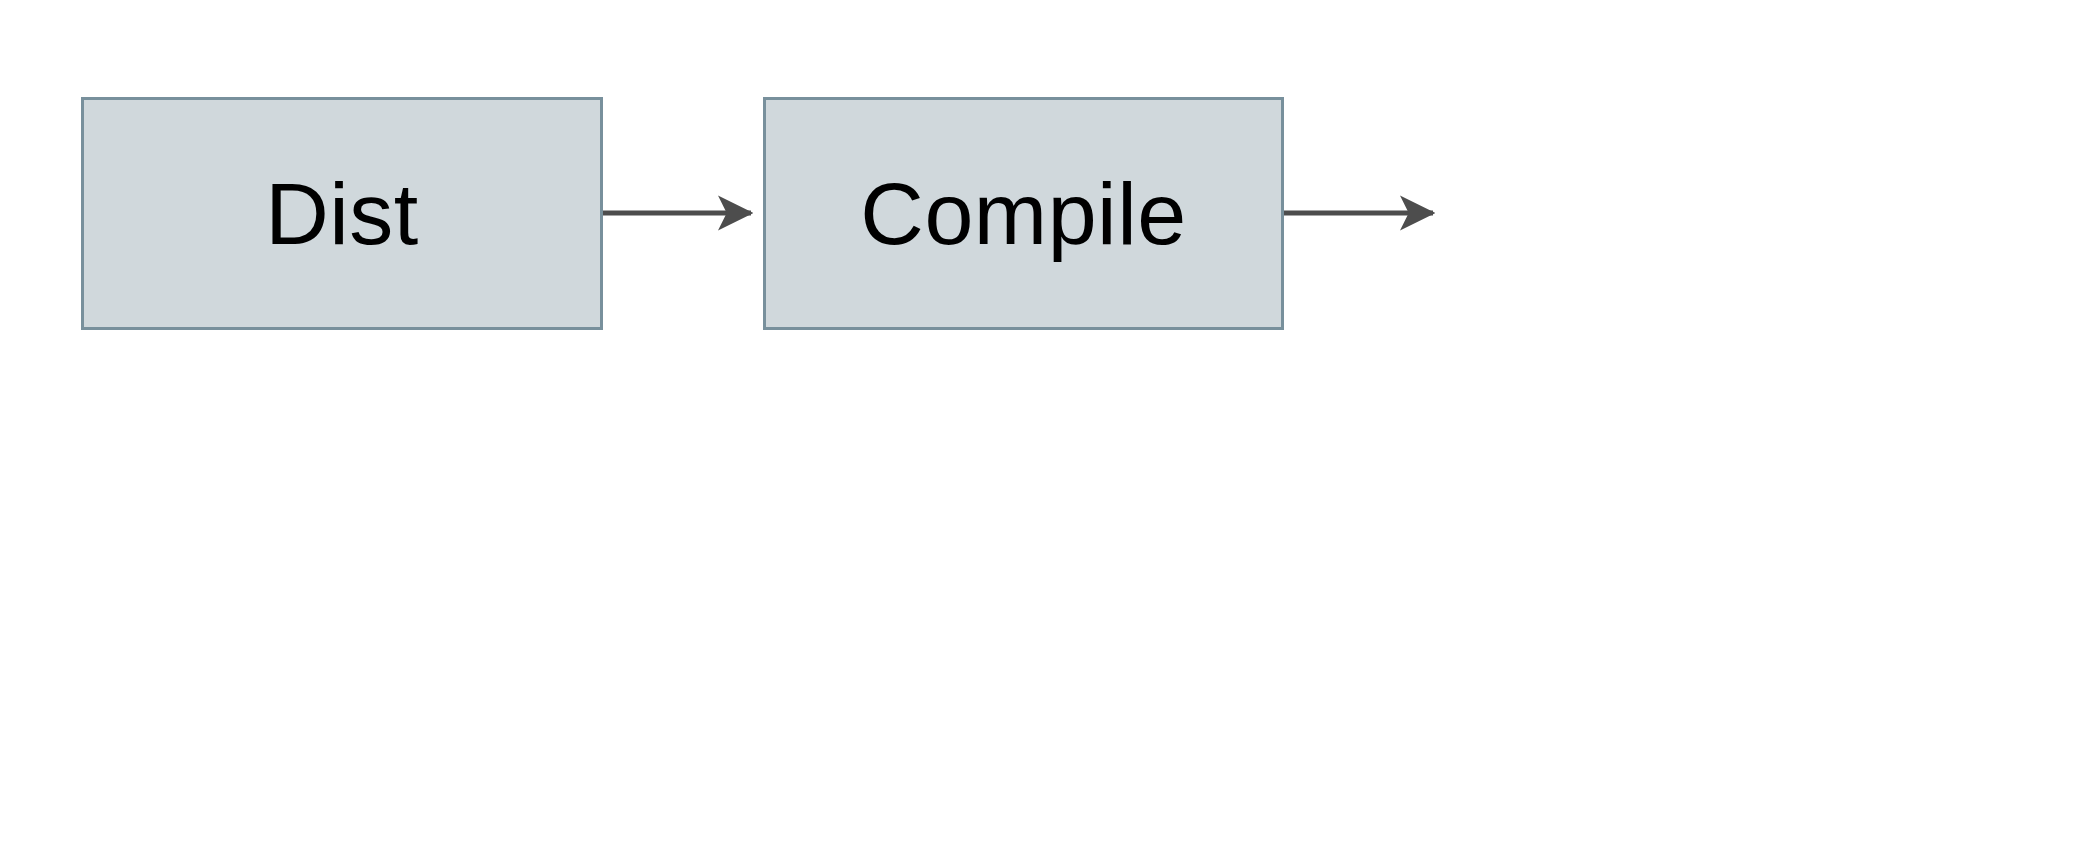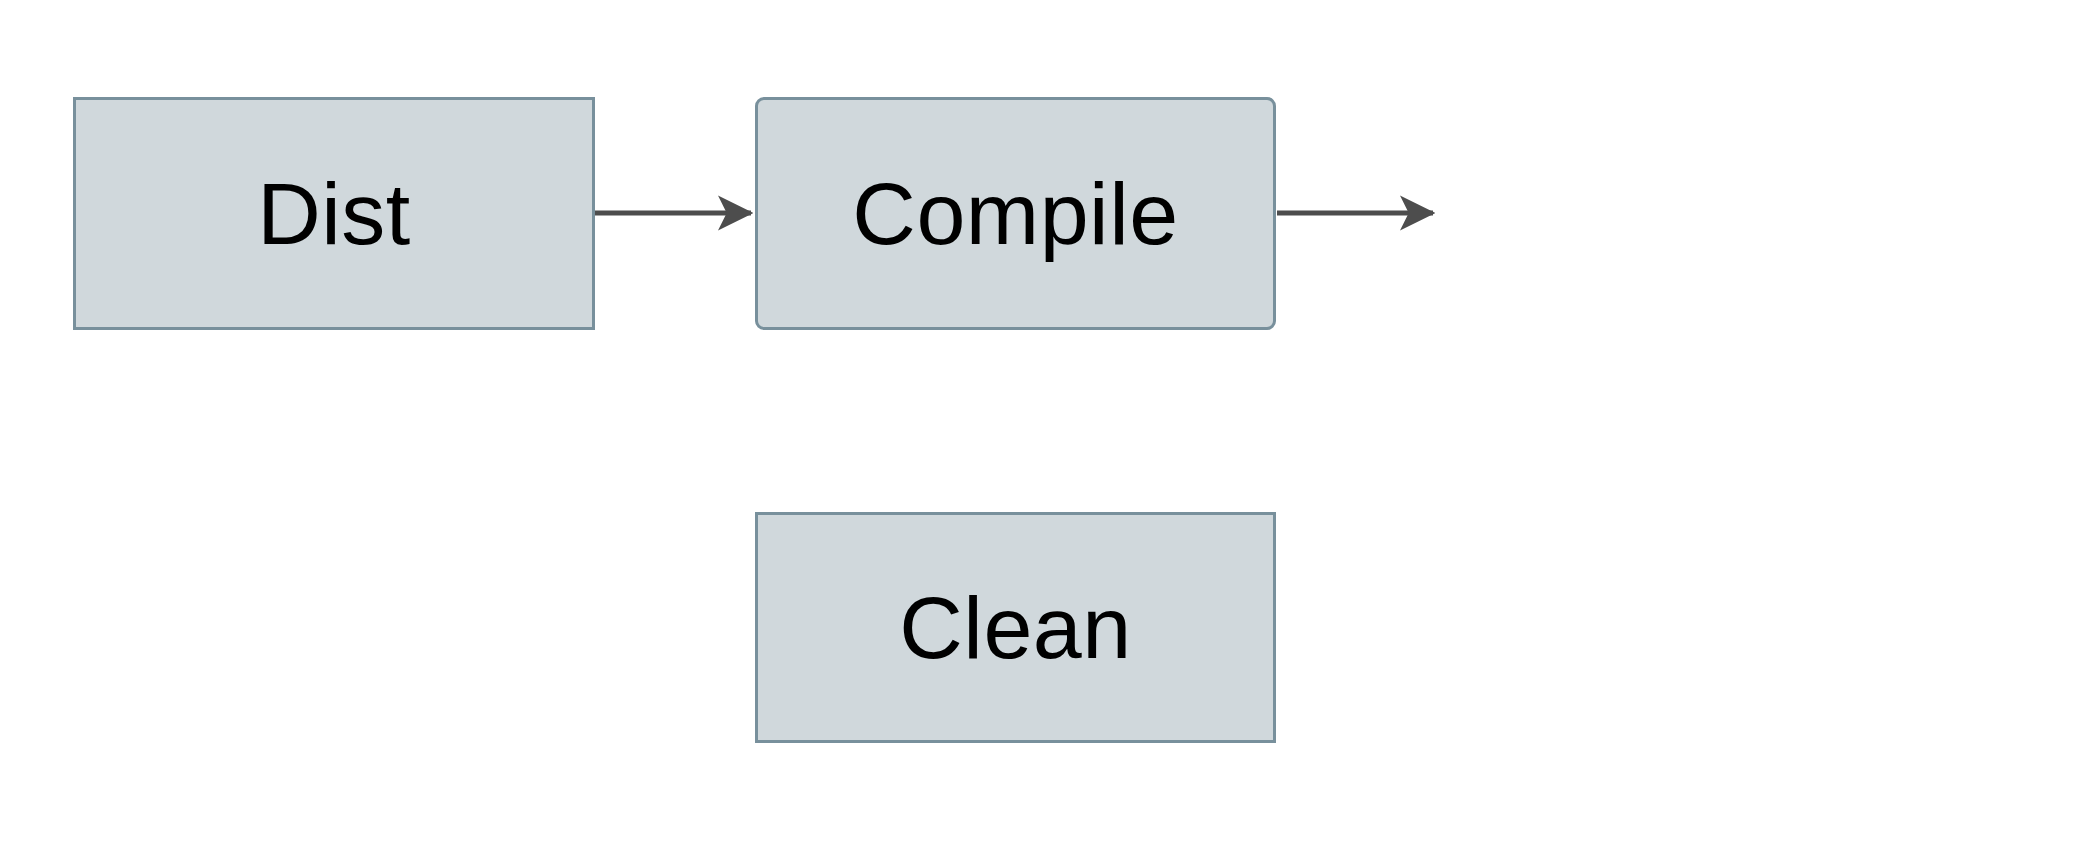--- a/index.html
+++ b/index.html
@@ -18,20 +18,21 @@
     overflow: hidden;
   }
   .node {
     position: absolute;
     box-sizing: border-box;
     background: #d0d8dc;
     border: 3px solid #78909c;
     display: flex;
     align-items: center;
     justify-content: center;
+    margin-left: 8px;
   }
   .node-label {
     font-family: "Liberation Sans", sans-serif;
     font-size: 88px;
     font-weight: 400;
     color: #000000;
     line-height: 1;
     letter-spacing: 0.5px;
     white-space: nowrap;
     user-select: none;
@@ -68,25 +69,22 @@
 
     <g>
       <line x1="1277" y1="213" x2="1433" y2="213" stroke="#4d4d4d" stroke-width="5" marker-end="url(#arrowBarb)"></line>
     </g>
   </svg>
 
   <div class="node" style="left:73px; top:97px; width:522px; height:233px;">
     <span class="node-label">Dist</span>
   </div>
 
-  <div class="node" style="left:755px; top:97px; width:521px; height:233px;border-radius:9px;">
+  <div class="node" style="left:755px; top:97px; width:521px; height:233px;">
     <span class="node-label">Compile</span>
   </div>
 
 
-  <div class="node" style="left:755px; top:512px; width:521px; height:231px;">
-    <span class="node-label">Clean</span>
-  </div>
 
   <div class="edge-hit" style="left:595px; top:186px; width:160px;"></div>
   <div class="edge-hit" style="left:1277px; top:186px; width:161px;"></div>
 
 </div>
 
 </body></html>

